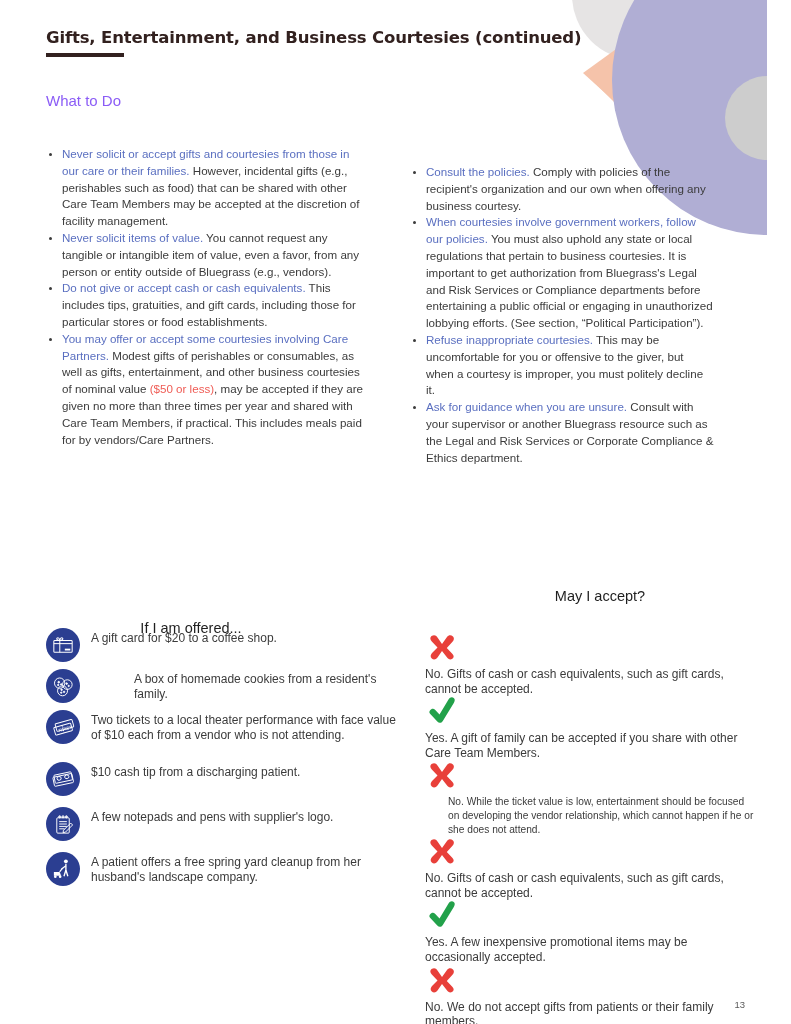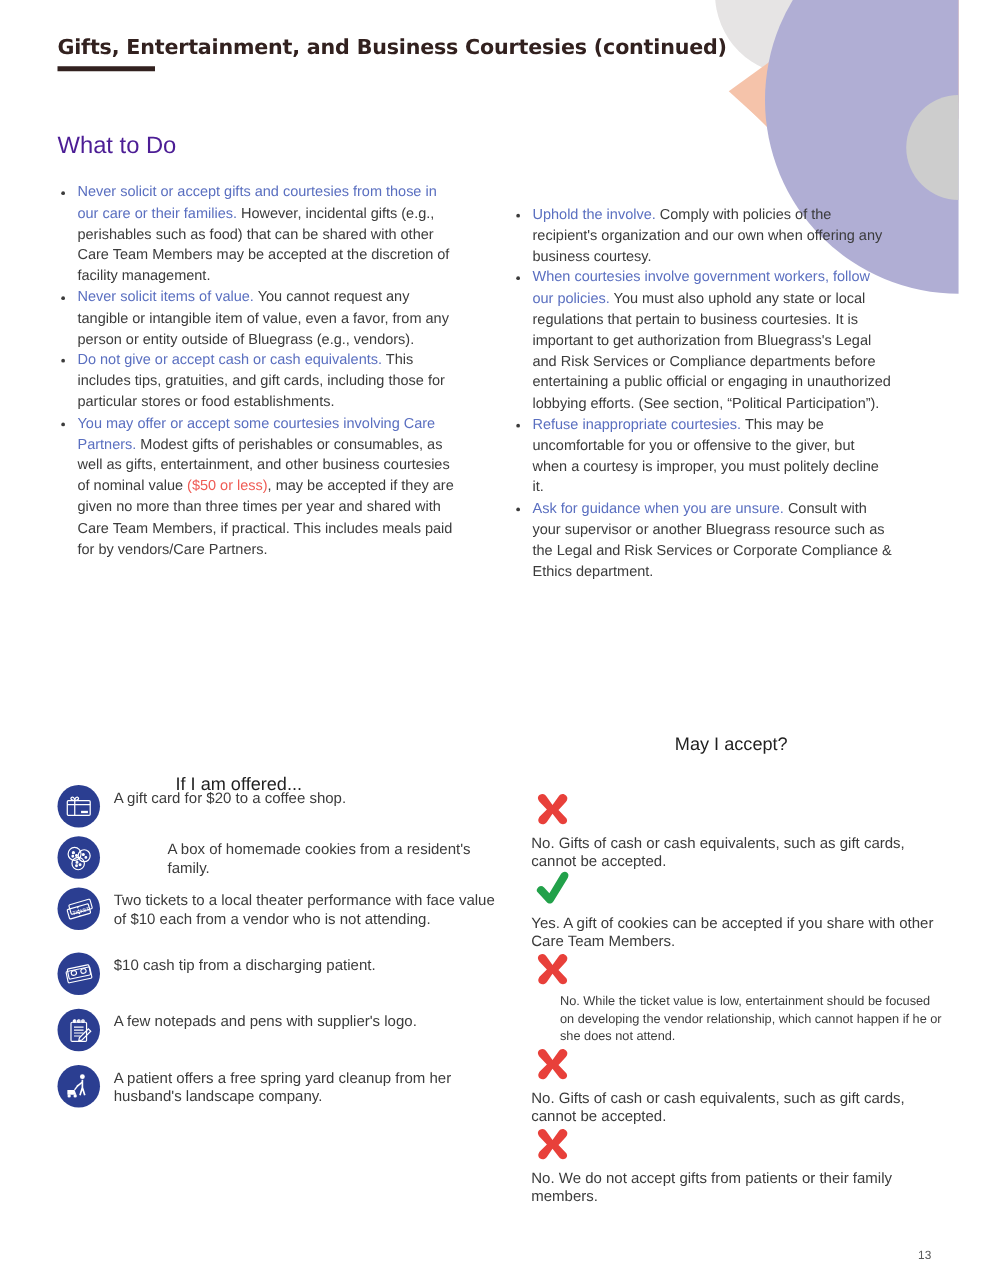--- a/index.html
+++ b/index.html
@@ -35,23 +35,23 @@
     margin-top: 6px;
     width: 78px;
     height: 4px;
     background: #32211f;
   }
 
   
   .section-heading {
     position: absolute;
     left: 46px;
-    top: 106px;
-    font-size: 19px;
-    color: #4c1d95;
+    top: 92px;
+    font-size: 15px;
+    color: #8b5cf6;
     font-family: "Liberation Sans", sans-serif;
     z-index: 5;
   }
 
   
   .cols { position: absolute; top: 146px; left: 0; width: 791px; z-index: 4; }
   .col { position: absolute; }
   .col-left  { left: 46px;  width: 318px; }
   .col-right { left: 410px; width: 304px; top: 18px; }
 
@@ -79,21 +79,21 @@
 
   
   .table-wrap { position: absolute; top: 588px; left: 0; width: 791px; z-index: 4; }
   .th {
     font-size: 14.5px;
     color: #1f1f1f;
     text-align: center;
     font-family: "Liberation Sans", sans-serif;
   }
   .th-left  { position: absolute; left: 46px;  width: 290px; top: 0; margin-top: 32px; }
-  .th-right { position: absolute; left: 425px; width: 320px; top: 0; }
+  .th-right { position: absolute; left: 440px; width: 320px; top: 0; }
 
   .rows-left  { position: absolute; left: 46px;  top: 40px; width: 350px; }
   .rows-right { position: absolute; left: 425px; top: 44px; width: 330px; }
 
   .row { display: flex; align-items: flex-start; }
   .row-left  { min-height: 41px; margin-bottom: 0px; }
   .row-right { margin-bottom: 0px; flex-direction: column; }
 
   .icon-circle {
     flex: 0 0 auto;
@@ -154,21 +154,21 @@
       <ul class="bullets">
         <li><span class="lead">Never solicit or accept gifts and courtesies from those in our care or their families.</span><span> However, incidental gifts (e.g., perishables such as food) that can be shared with other Care Team Members may be accepted at the discretion of facility management.</span></li>
         <li><span class="lead">Never solicit items of value.</span><span> You cannot request any tangible or intangible item of value, even a favor, from any person or entity outside of Bluegrass (e.g., vendors).</span></li>
         <li><span class="lead">Do not give or accept cash or cash equivalents.</span><span> This includes tips, gratuities, and gift cards, including those for particular stores or food establishments.</span></li>
         <li><span class="lead">You may offer or accept some courtesies involving Care Partners.</span><span> Modest gifts of perishables or consumables, as well as gifts, entertainment, and other business courtesies of nominal value </span><span class="hl-red">($50 or less)</span><span>, may be accepted if they are given no more than three times per year and shared with Care Team Members, if practical. This includes meals paid for by vendors/Care Partners.</span></li>
       </ul>
     </div>
 
     <div class="col col-right">
       <ul class="bullets">
-        <li><span class="lead">Uphold the involve.</span><span> Comply with policies of the recipient's organization and our own when offering any business courtesy.</span></li>
+        <li><span class="lead">Consult the policies.</span><span> Comply with policies of the recipient's organization and our own when offering any business courtesy.</span></li>
         <li><span class="lead">When courtesies involve government workers, follow our policies.</span><span> You must also uphold any state or local regulations that pertain to business courtesies. It is important to get authorization from Bluegrass's Legal and Risk Services or Compliance departments before entertaining a public official or engaging in unauthorized lobbying efforts. (See section, “Political Participation”).</span></li>
         <li><span class="lead">Refuse inappropriate courtesies.</span><span> This may be uncomfortable for you or offensive to the giver, but when a courtesy is improper, you must politely decline it.</span></li>
         <li><span class="lead">Ask for guidance when you are unsure.</span><span> Consult with your supervisor or another Bluegrass resource such as the Legal and Risk Services or Corporate Compliance &amp; Ethics department.</span></li>
       </ul>
     </div>
 
   </div>
 
   <div class="table-wrap">
 
@@ -285,41 +285,49 @@
         </div>
         <div class="row-text">No. Gifts of cash or cash equivalents, such as gift cards, cannot be accepted.</div>
       </div>
 
       <div class="row row-right" style="min-height:36px;">
         <div class="mark">
           <svg width="30" height="28" viewBox="0 0 30 28">
             <path d="M3 14.5 C4.5 12.5 6.5 12.3 8.3 14 L12.5 18.5 L21.5 3.5 C23 1 25.5 0.8 27 2.3 C28.3 3.6 27.8 5.5 26.5 7.6 L15.8 25 C14.5 27.2 12 27.5 10.3 25.6 L3.3 18 C2 16.8 2.2 15.5 3 14.5 Z" fill="#22a14a"></path>
           </svg>
         </div>
-        <div class="row-text">Yes. A gift of cookies can be accepted if you share with other Care Team Members.</div>
+        <div class="row-text">Yes. A gift of family can be accepted if you share with other Care Team Members.</div>
       </div>
 
       <div class="row row-right" style="min-height:58px;">
         <div class="mark">
           <svg width="30" height="28" viewBox="0 0 30 28">
             <path d="M4.5 4 C7 2.5 9 3 10.5 5.5 L15 12 L20 5 C21.5 2.8 24 2.5 26 4.5 C27.5 6 27 8 25.5 9.8 L19.8 16 L25.5 22 C27.3 23.8 27 26 25 27 C23 28 21 27 19.7 25 L15 19 L10.5 25.5 C9 27.6 6.5 28 4.8 26.5 C3 25 3.5 22.8 5 21 L10.5 15.6 L4.8 9.5 C3 7.6 2.8 5.3 4.5 4 Z" fill="#e8403a"></path>
           </svg>
         </div>
         <div class="row-text row-text-sm">No. While the ticket value is low, entertainment should be focused on developing the vendor relationship, which cannot happen if he or she does not attend.</div>
       </div>
 
       <div class="row row-right" style="min-height:42px;">
         <div class="mark">
           <svg width="30" height="28" viewBox="0 0 30 28">
             <path d="M4.5 4 C7 2.5 9 3 10.5 5.5 L15 12 L20 5 C21.5 2.8 24 2.5 26 4.5 C27.5 6 27 8 25.5 9.8 L19.8 16 L25.5 22 C27.3 23.8 27 26 25 27 C23 28 21 27 19.7 25 L15 19 L10.5 25.5 C9 27.6 6.5 28 4.8 26.5 C3 25 3.5 22.8 5 21 L10.5 15.6 L4.8 9.5 C3 7.6 2.8 5.3 4.5 4 Z" fill="#e8403a"></path>
           </svg>
         </div>
         <div class="row-text">No. Gifts of cash or cash equivalents, such as gift cards, cannot be accepted.</div>
       </div>
 
+      <div class="row row-right" style="min-height:44px;">
+        <div class="mark">
+          <svg width="30" height="28" viewBox="0 0 30 28">
+            <path d="M3 14.5 C4.5 12.5 6.5 12.3 8.3 14 L12.5 18.5 L21.5 3.5 C23 1 25.5 0.8 27 2.3 C28.3 3.6 27.8 5.5 26.5 7.6 L15.8 25 C14.5 27.2 12 27.5 10.3 25.6 L3.3 18 C2 16.8 2.2 15.5 3 14.5 Z" fill="#22a14a"></path>
+          </svg>
+        </div>
+        <div class="row-text">Yes. A few inexpensive promotional items may be occasionally accepted.</div>
+      </div>
 
       <div class="row row-right" style="min-height:40px;justify-content:center;">
         <div class="mark">
           <svg width="30" height="28" viewBox="0 0 30 28">
             <path d="M4.5 4 C7 2.5 9 3 10.5 5.5 L15 12 L20 5 C21.5 2.8 24 2.5 26 4.5 C27.5 6 27 8 25.5 9.8 L19.8 16 L25.5 22 C27.3 23.8 27 26 25 27 C23 28 21 27 19.7 25 L15 19 L10.5 25.5 C9 27.6 6.5 28 4.8 26.5 C3 25 3.5 22.8 5 21 L10.5 15.6 L4.8 9.5 C3 7.6 2.8 5.3 4.5 4 Z" fill="#e8403a"></path>
           </svg>
         </div>
         <div class="row-text">No. We do not accept gifts from patients or their family members.</div>
       </div>
 

